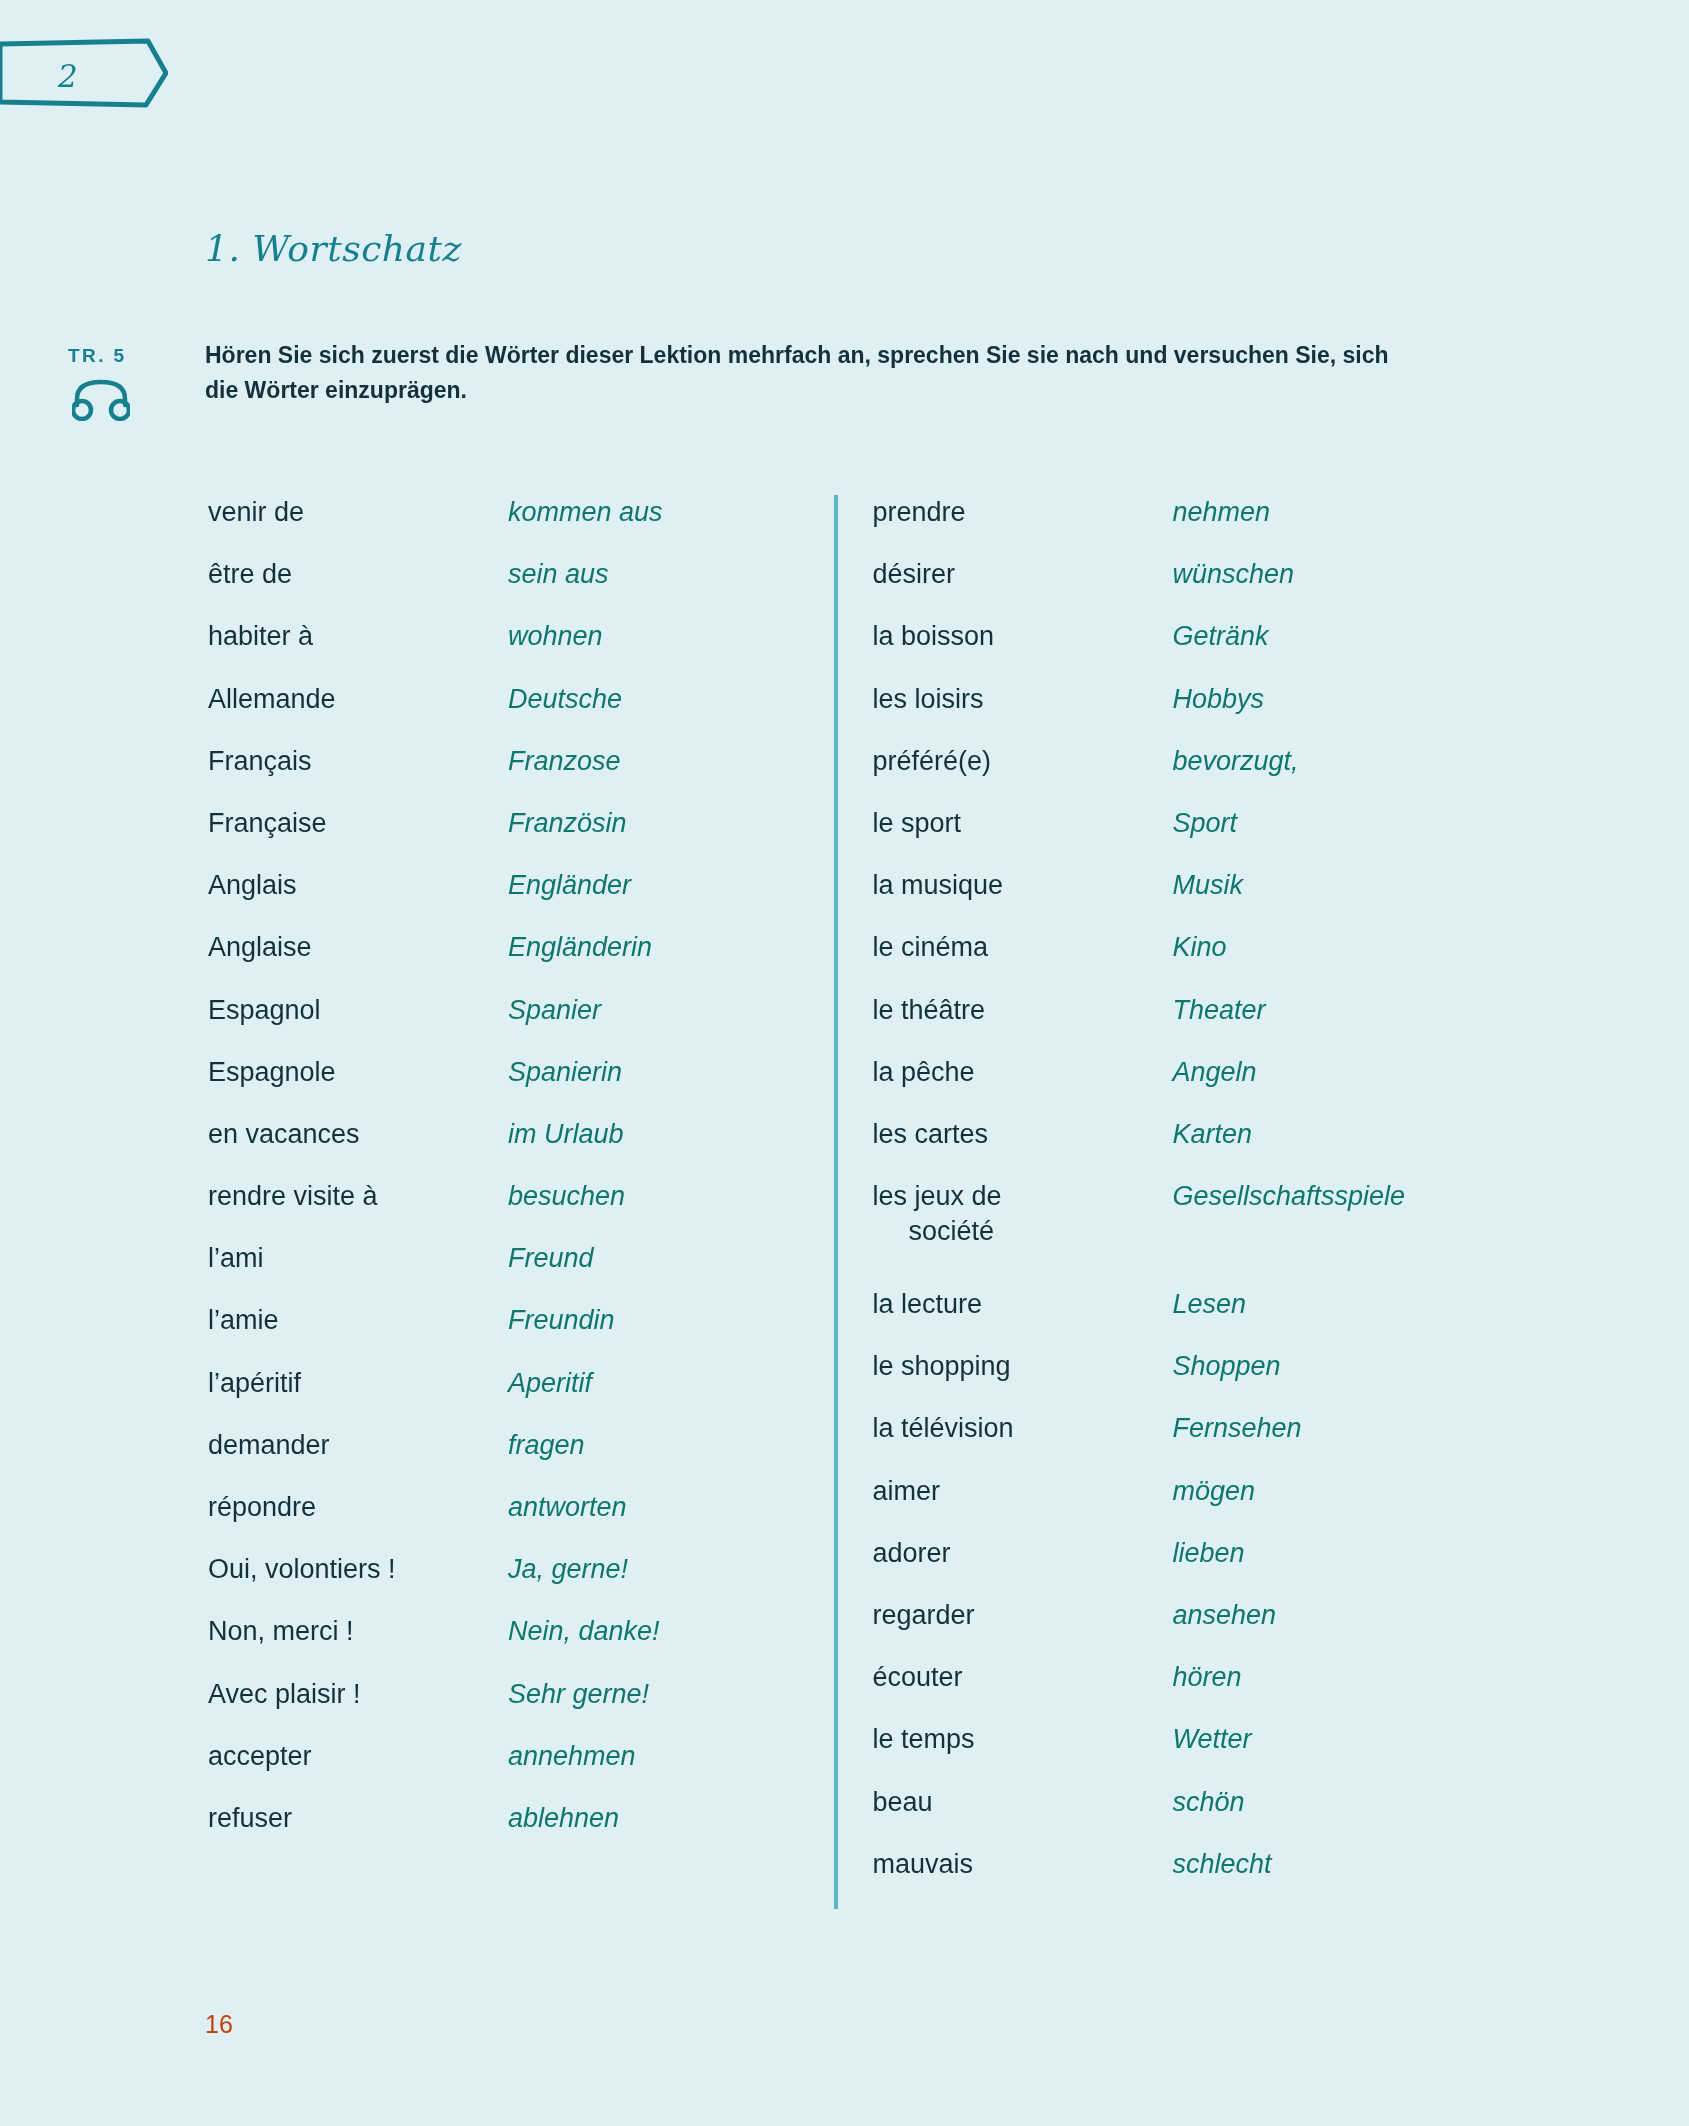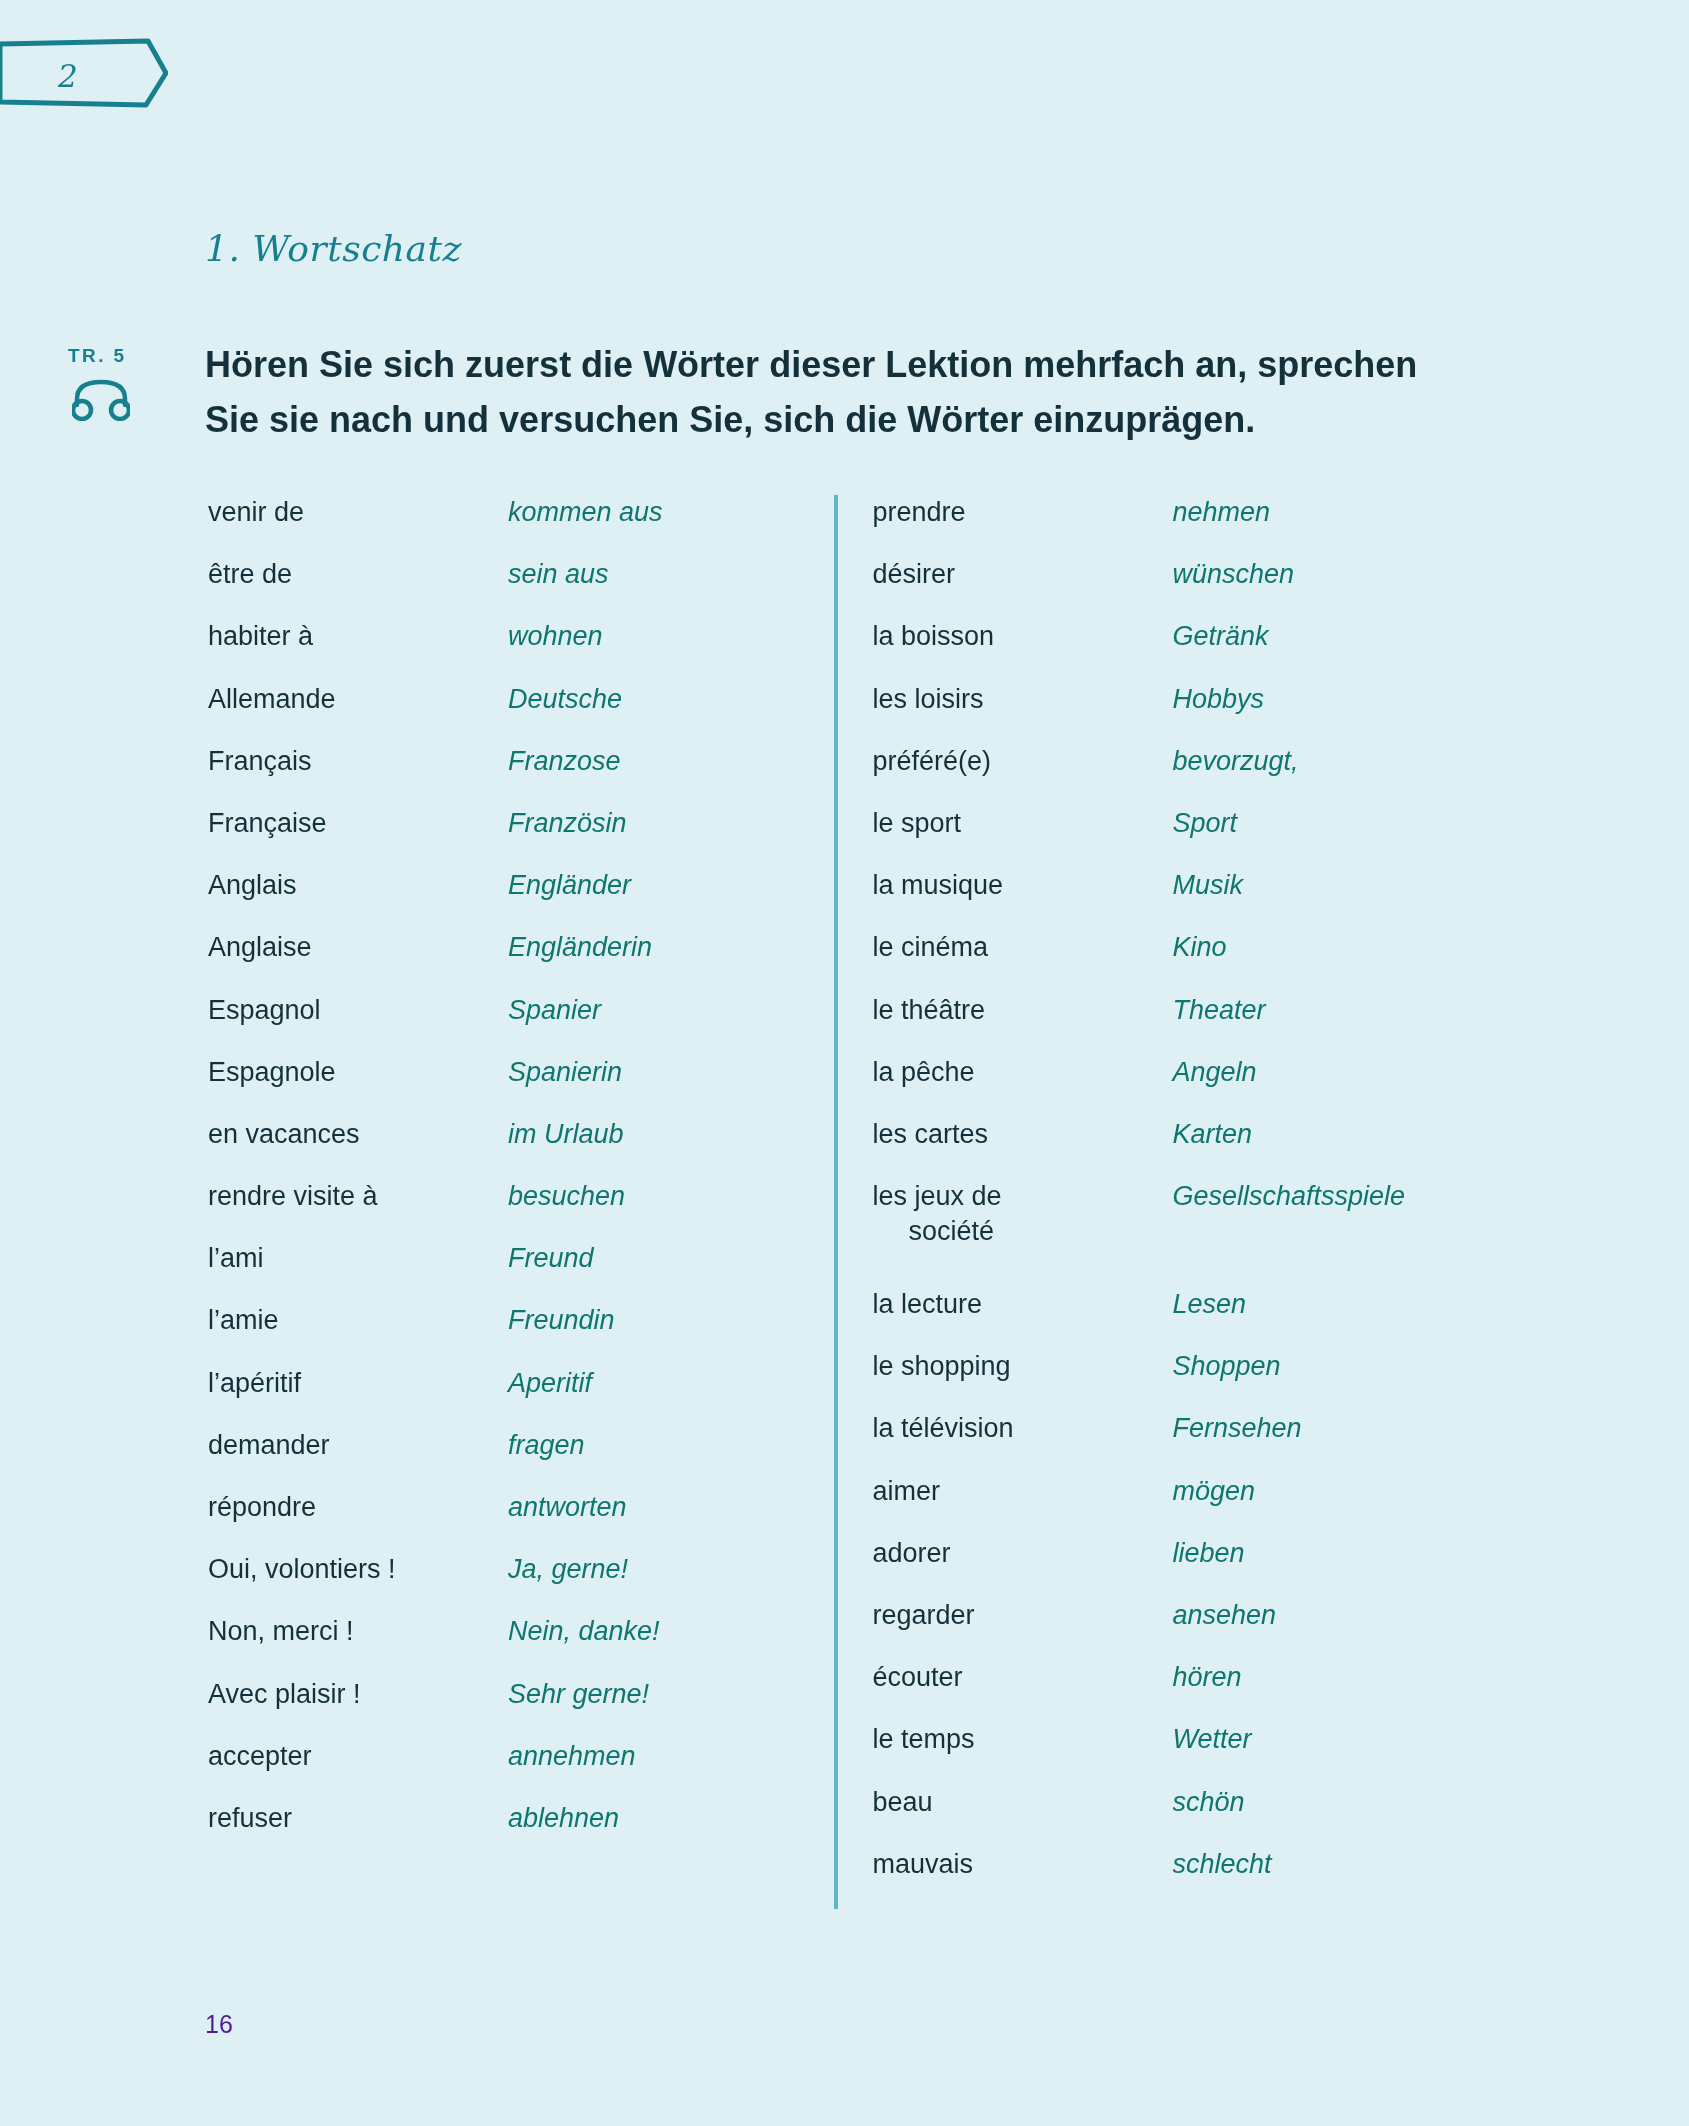--- a/index.html
+++ b/index.html
@@ -70,21 +70,21 @@
     margin-top: 12px;
     margin-left: 4px;
   }
 
   
   .instruction {
     position: absolute;
     top: 338px;
     left: 205px;
     width: 1215px;
-    font-size: 36px;
+    font-size: 23px;
     font-weight: bold;
     line-height: 1.52;
     color: #14303a;
   }
 
   
   .vocab-area {
     position: absolute;
     top: 495px;
     left: 208px;
@@ -124,21 +124,21 @@
     display: block;
     padding-left: 36px;
   }
 
   
   .page-number {
     position: absolute;
     top: 2010px;
     left: 205px;
     font-size: 25px;
-    color: #4c1d95;
+    color: #c2410c;
   }
 </style>
 </head>
 <body>
 
 <div class="chapter-tab">
   <svg width="168" height="72" viewBox="0 0 168 72" xmlns="http://www.w3.org/2000/svg">
     <path d="M0,6 L148,3 L166,35 L146,67 L0,64 Z" fill="none" stroke="#17808f" stroke-width="5" stroke-linejoin="round"></path>
   </svg>
 </div>

